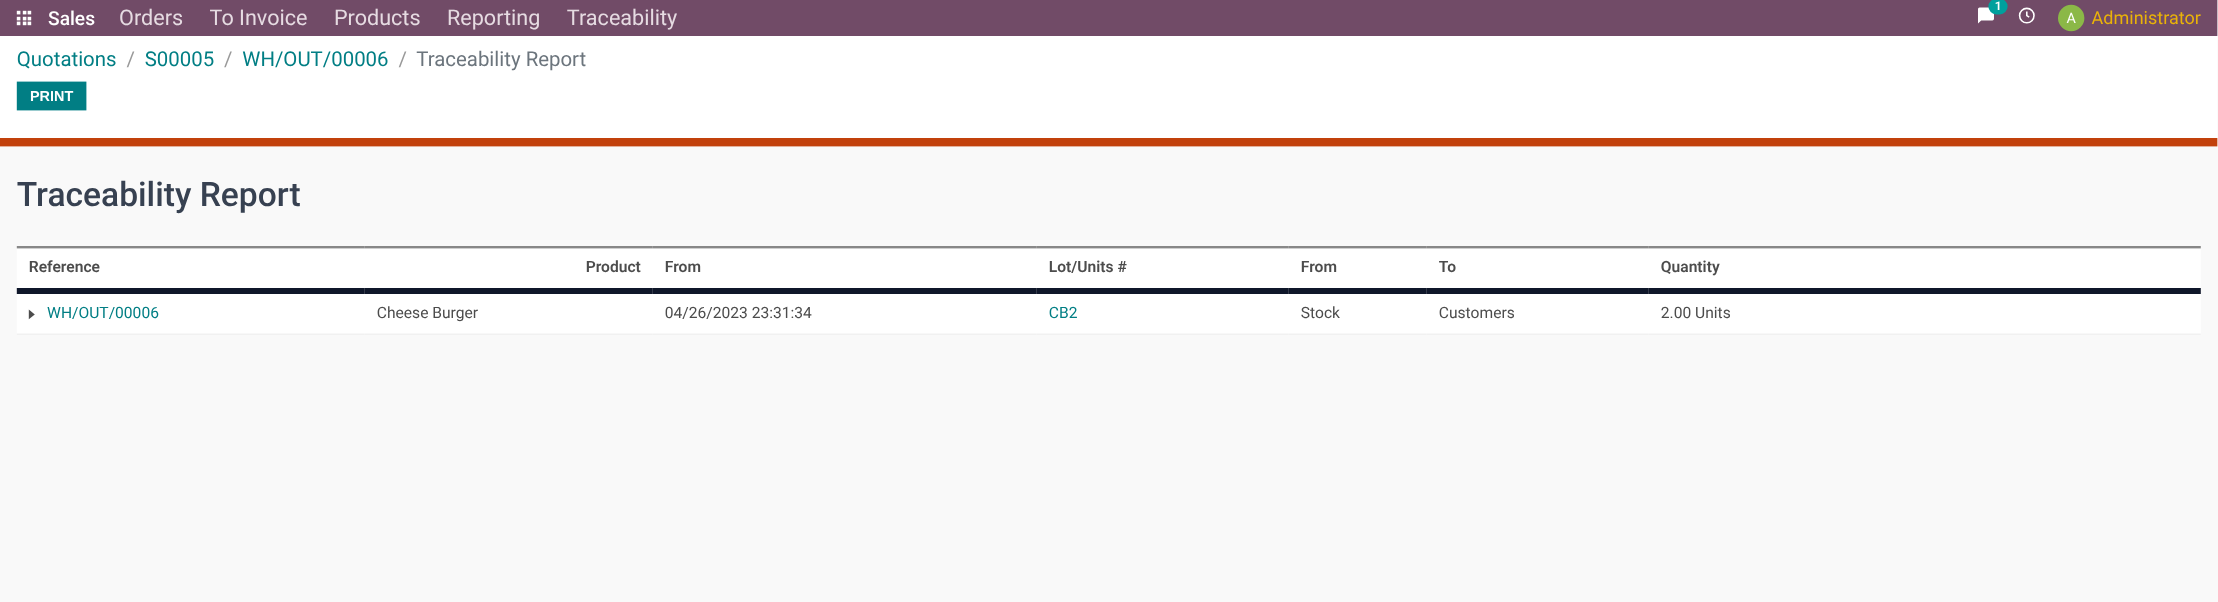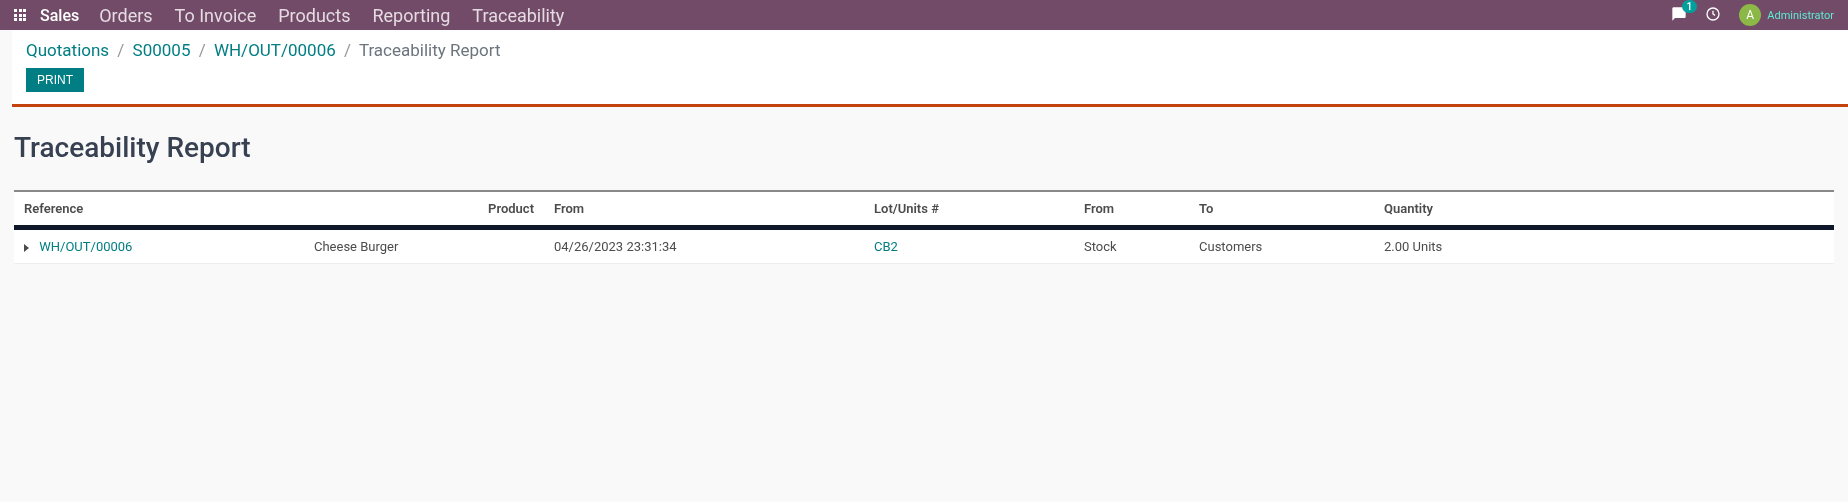--- a/index.html
+++ b/index.html
@@ -36,36 +36,35 @@
     }
     .clock-icon { margin-right: 18px; cursor: pointer; }
     .clock-icon svg { width: 16px; height: 16px; stroke: #fff; fill: none; stroke-width: 2; }
     .user { display: flex; align-items: center; cursor: pointer; }
     .avatar {
       width: 22px; height: 22px; border-radius: 50%;
       background: #8bb847; color: #fff;
       display: flex; align-items: center; justify-content: center;
       font-size: 12px; margin-right: 6px;
     }
-    .username { color: #5eead4; font-size: 11px; }
+    .username { color: #eab308; font-size: 15px; }
 
     .control-panel {
       background: #fff;
-      border-bottom: 3px solid #c2410c;
-      padding: 10px 14px 12px;
-      margin-left: 12px;
+      border-bottom: 7px solid #c2410c;
+      padding: 10px 14px 23px;
     }
     .breadcrumb { font-size: 17px; margin-bottom: 8px; }
     .breadcrumb .link { color: #017e84; cursor: pointer; }
     .breadcrumb .sep { color: #999; margin: 0 4px; }
     .breadcrumb .current { color: #6c757d; }
     .print-btn {
       background: #017e84; color: #fff;
       border: none; padding: 5px 11px;
-      font-size: 12px; font-weight: 400;
+      font-size: 12px; font-weight: 700;
       cursor: pointer; text-transform: uppercase;
     }
 
     .content { padding: 24px 14px; }
     .report-title { font-size: 28px; color: #374151; font-weight: 500; margin-bottom: 26px; }
 
     table {
       width: 100%;
       border-collapse: collapse;
       background: #fff;

